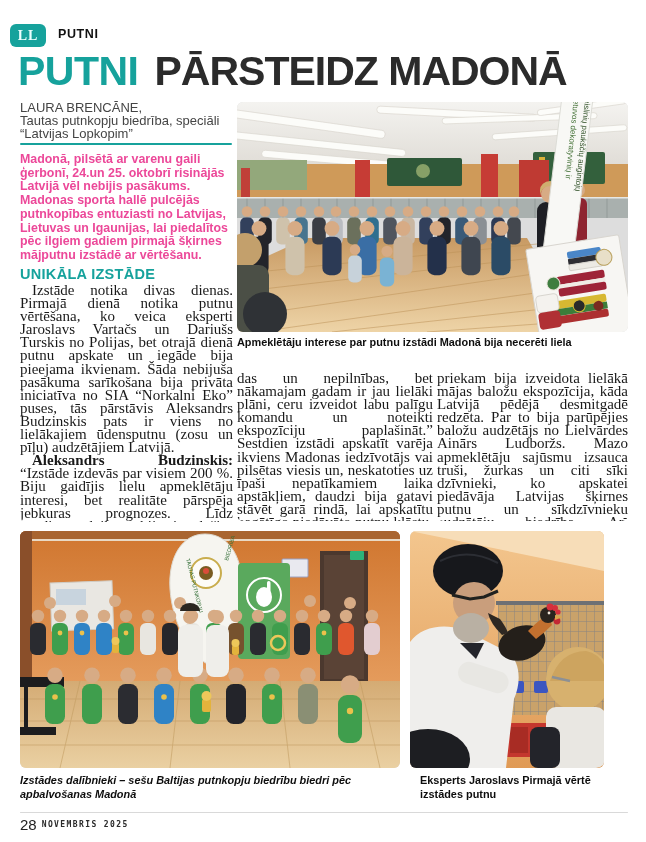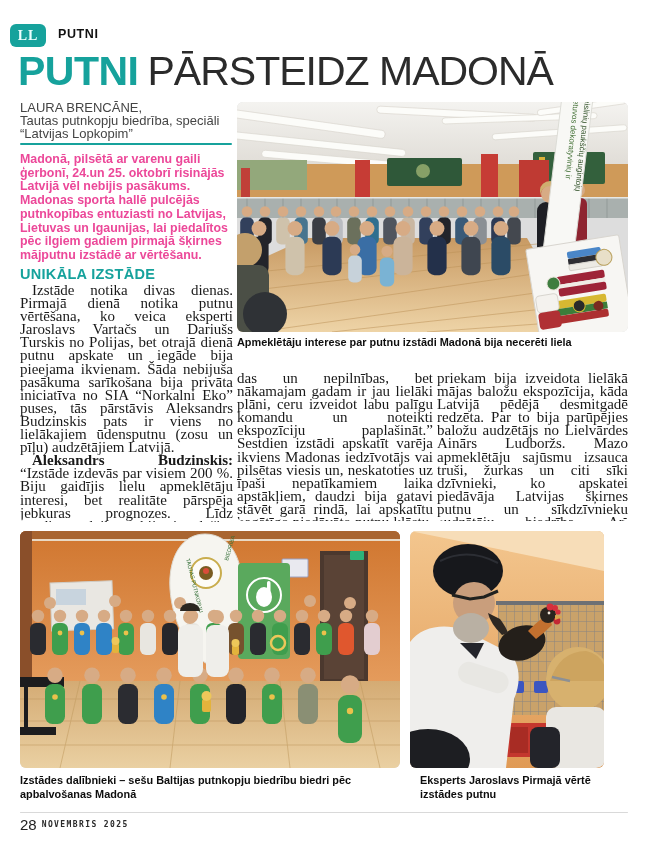--- a/index.html
+++ b/index.html
@@ -12,21 +12,21 @@
   .kicker-box{left:10px;top:24px;width:36px;height:23px;background:#16a29c;
               display:flex;align-items:center;justify-content:center;}
   .kicker-box span{color:#eafffe;font-family:"Liberation Serif",serif;font-weight:bold;
                    font-size:14px;letter-spacing:1px;}
   .kicker-label{left:58px;top:27px;font-size:12.5px;font-weight:bold;letter-spacing:.6px;color:#111;}
 
   
   .headline{left:18px;top:49px;font-size:41px;line-height:44px;white-space:nowrap;
             letter-spacing:-1px;color:#2b2b2b;}
   .headline .accent{color:#16a29c;font-weight:bold;letter-spacing:-.5px;}
-  .headline .rest{font-weight:normal;margin-left:9px;}
+  .headline .rest{font-weight:bold;margin-left:16px;}
 
   
   .byline{left:20px;top:101px;width:215px;font-size:13px;
           line-height:13px;color:#454545;}
   .rule{left:20px;top:143px;width:212px;height:2px;background:#16a29c;}
 
   
   .lead{left:20px;top:153px;width:214px;font-weight:bold;font-size:12.4px;
         line-height:13.7px;color:#ec4899;}
 
@@ -46,21 +46,21 @@
   
   .photo{overflow:hidden;background:#ddd;}
   .photo svg{display:block;}
   .photo-top{left:237px;top:102px;width:391px;height:230px;}
   .photo-bl{left:20px;top:531px;width:380px;height:237px;}
   .photo-br{left:410px;top:531px;width:194px;height:237px;}
 
   
   .cap{font-weight:bold;font-size:10.9px;line-height:13.6px;color:#0e0e0e;}
   .cap-top{left:237px;top:336px;width:395px;}
-  .cap-bl{left:20px;top:774px;width:372px;}
+  .cap-bl{left:20px;top:774px;width:372px;font-style:italic;}
   .cap-br{left:420px;top:774px;width:205px;}
 
   
   .footer-rule{left:20px;top:812px;width:608px;height:1px;background:#d9d9d9;}
   .footer{left:20px;top:816px;display:flex;align-items:center;gap:5px;}
   .footer .pagenum{font-size:15px;color:#222;}
   .footer .issue{font-family:"DejaVu Sans Mono",monospace;font-weight:bold;
                  font-size:8px;letter-spacing:1.4px;color:#2a2a2a;}
 </style>
 </head>

